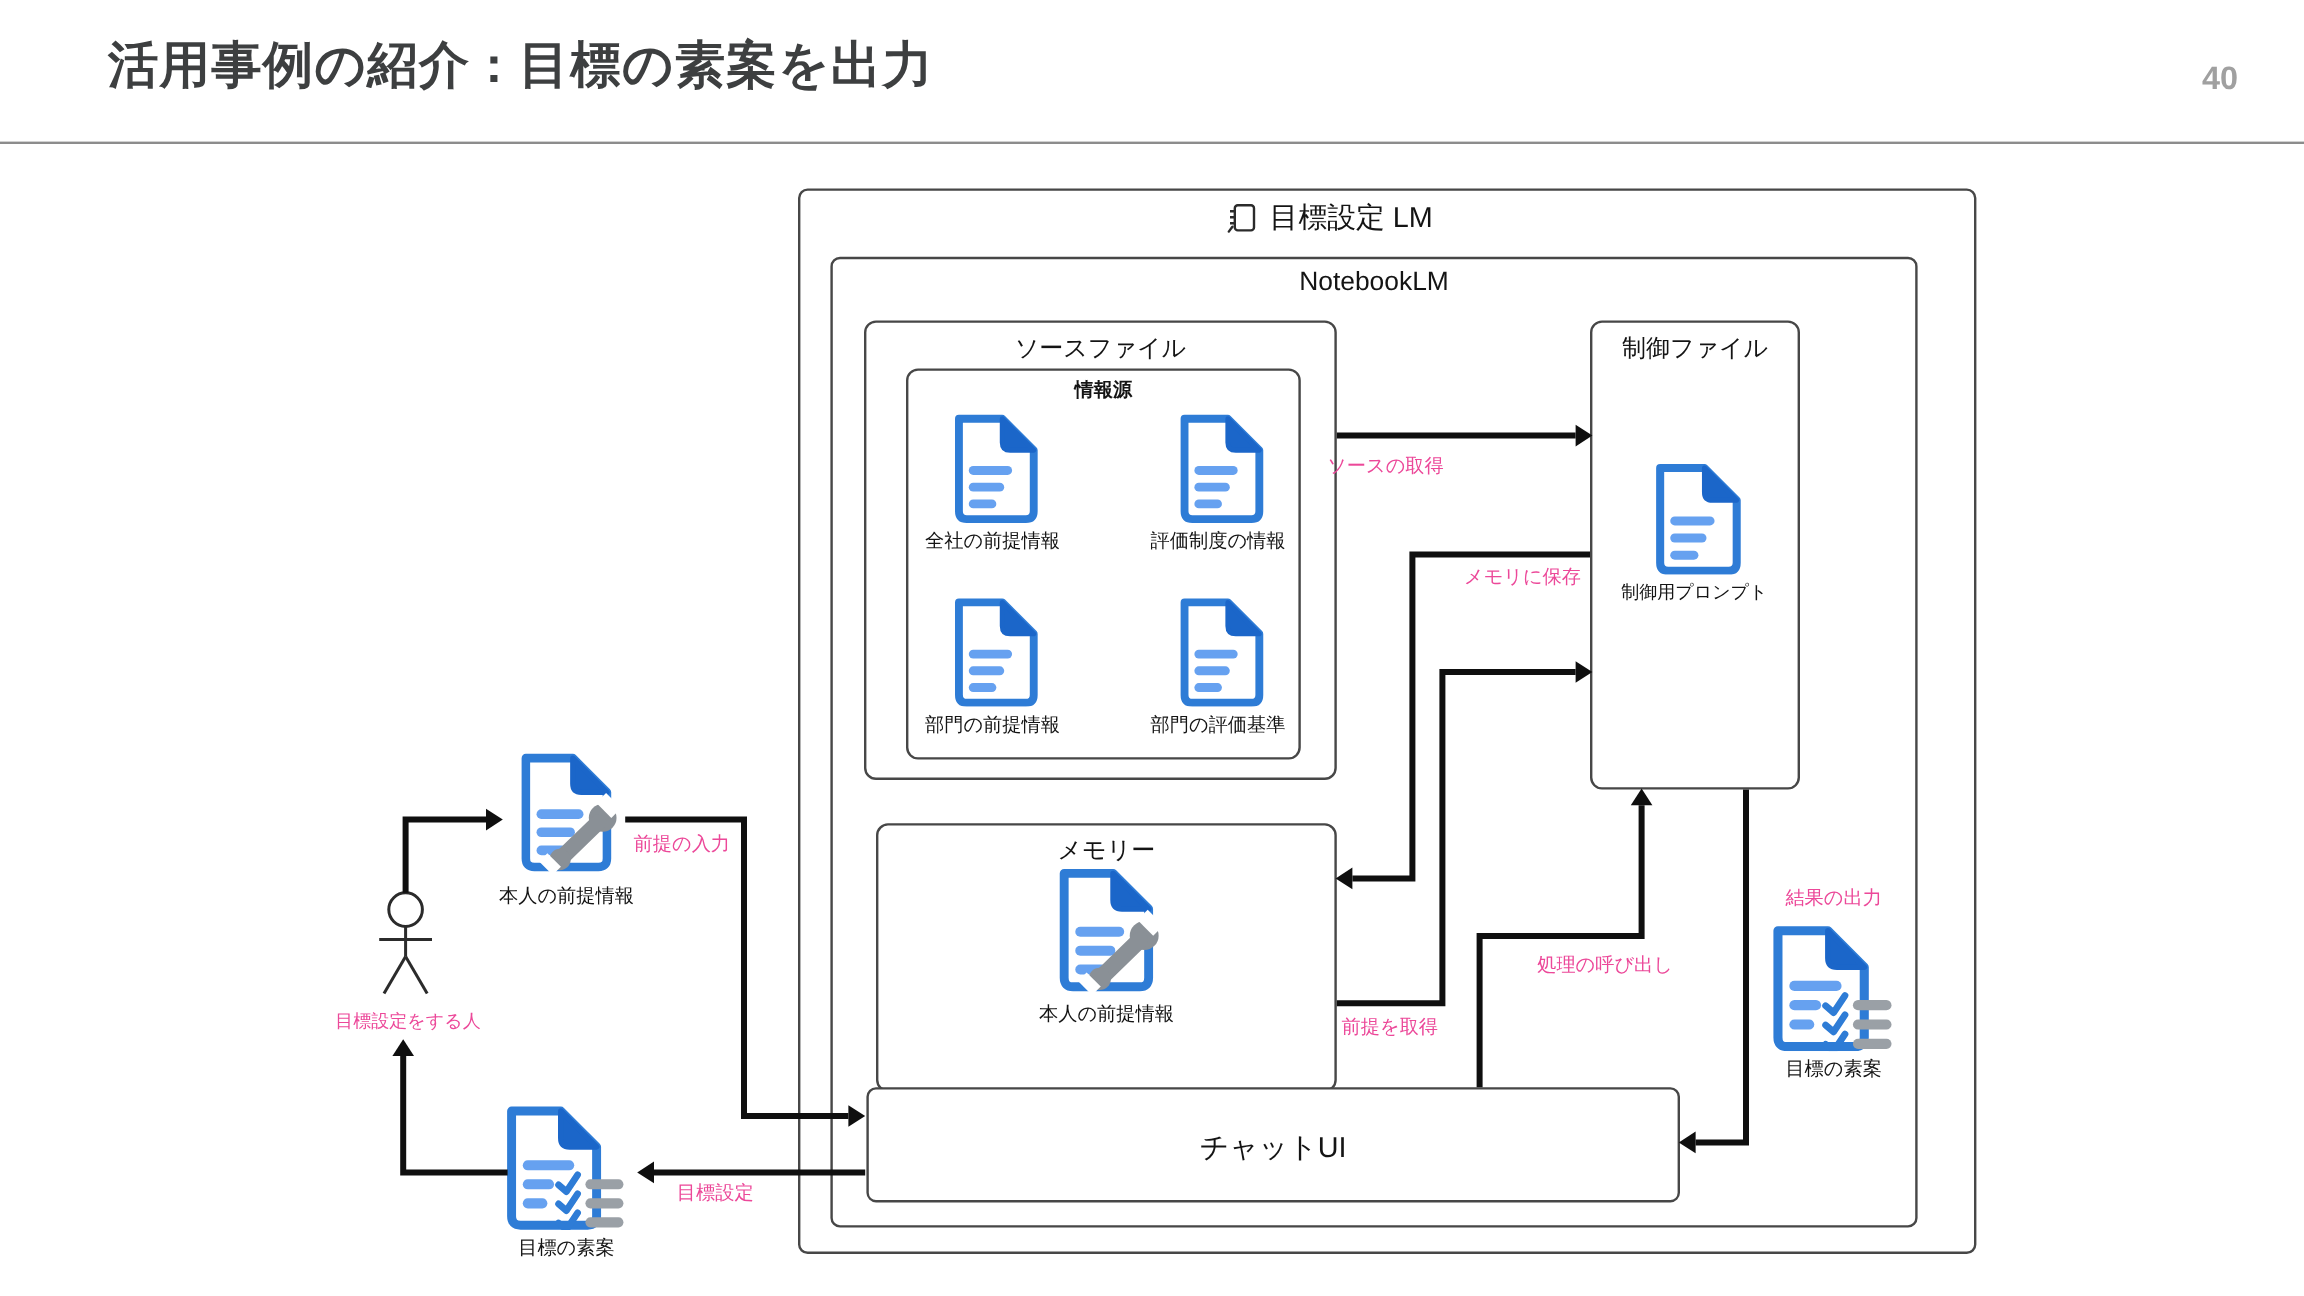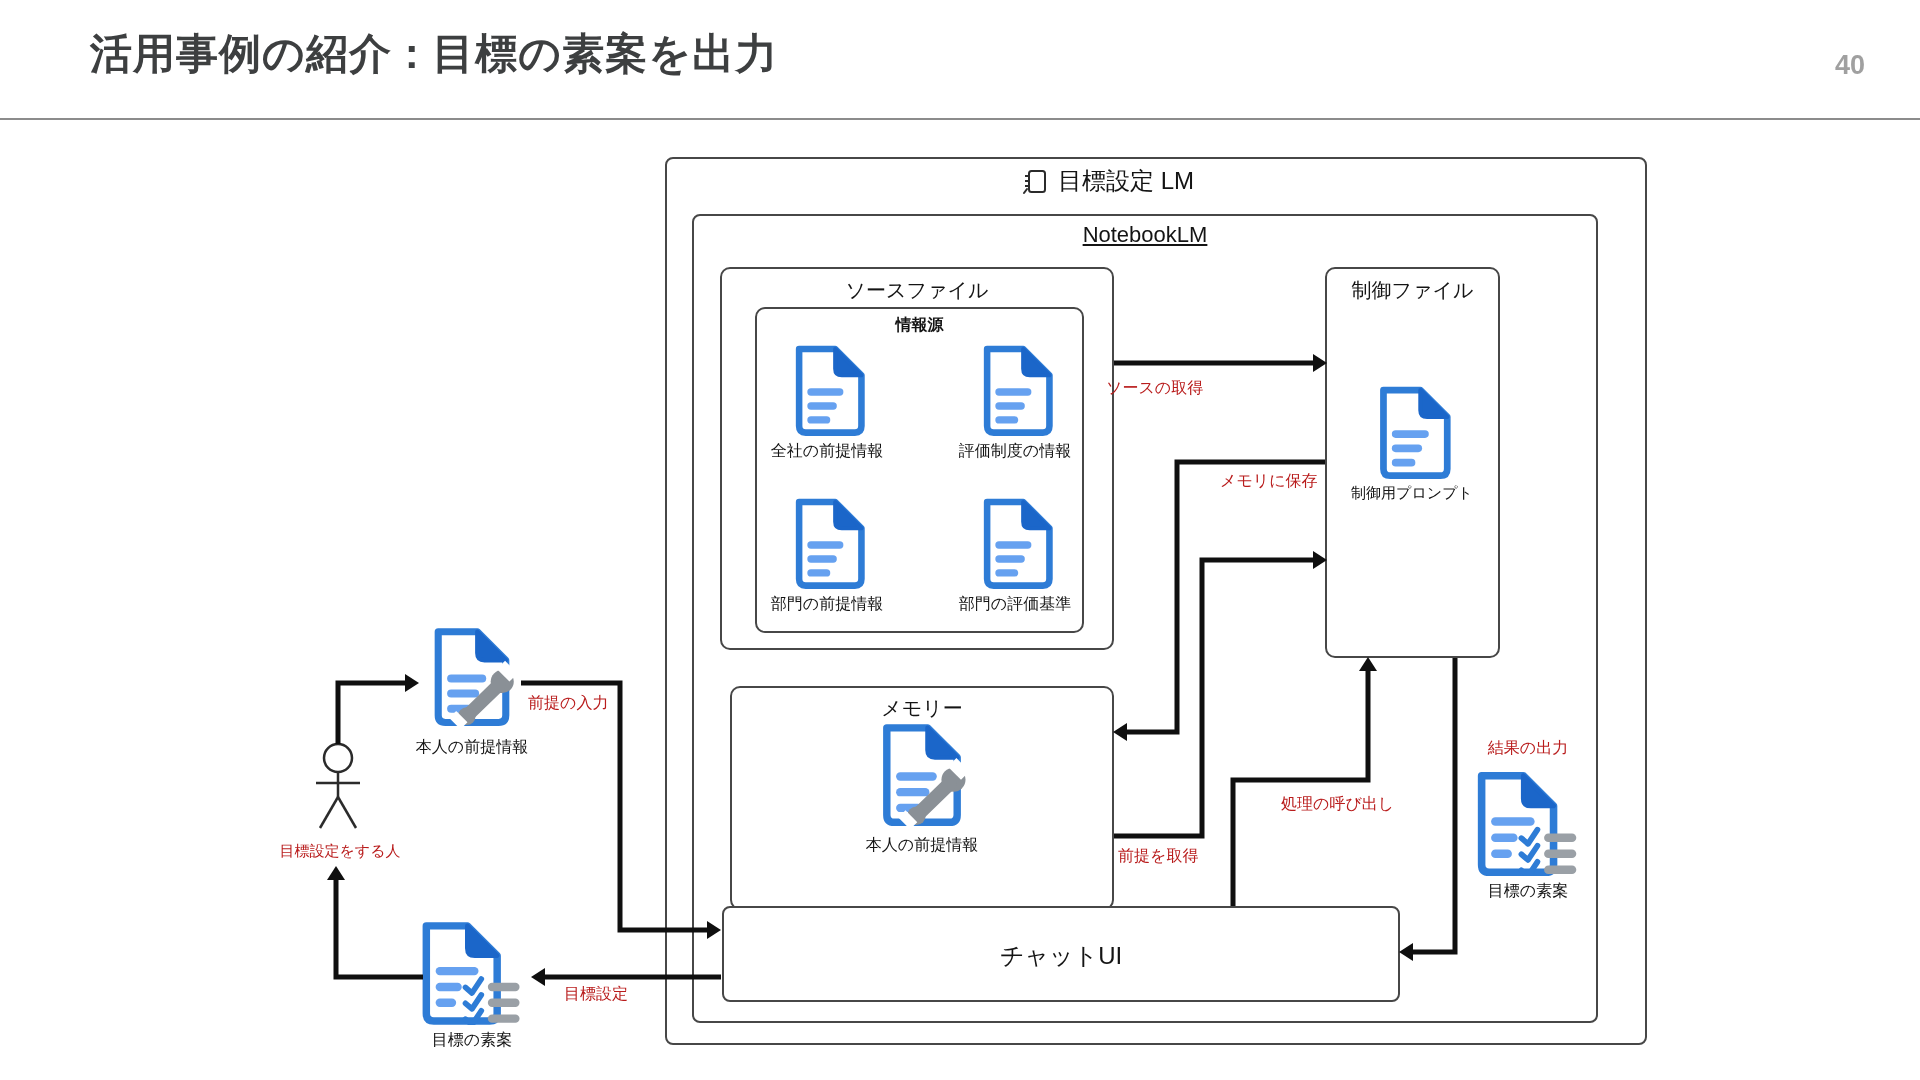--- a/index.html
+++ b/index.html
@@ -11,27 +11,27 @@
   .header-divider{position:absolute;left:0;top:118px;width:1920px;height:0;border-top:2px solid #8c8c8c;}
 
   
   .box{position:absolute;border:2px solid #474747;border-radius:10px;background:#ffffff;box-sizing:border-box;}
   .box-title{position:absolute;left:0;width:100%;text-align:center;color:#141414;white-space:nowrap;}
 
   
   .fig{position:absolute;display:flex;flex-direction:column;align-items:center;width:160px;}
   .fig-caption{margin-top:5px;font-size:16px;color:#141414;white-space:nowrap;text-align:center;}
 
-  .arrow-label{position:absolute;font-size:16px;color:#b91c1c;white-space:nowrap;}
+  .arrow-label{position:absolute;font-size:16px;color:#ec4899;white-space:nowrap;}
 
   .arrows{position:absolute;left:0;top:0;pointer-events:none;}
 
   .outer-header{position:absolute;left:665px;top:165px;width:886px;display:flex;justify-content:center;align-items:center;gap:9px;}
   .outer-header .t{font-size:24px;color:#141414;}
-  .nlm-title{position:absolute;left:692px;top:222px;width:906px;text-align:center;font-size:22px;color:#141414;text-decoration:underline;}
+  .nlm-title{position:absolute;left:692px;top:222px;width:906px;text-align:center;font-size:22px;color:#141414;}
 </style>
 </head>
 <body>
 
 <div class="slide">
 
   <div class="slide-title">活用事例の紹介 : 目標の素案を出力</div>
   <div class="page-number">40</div>
   <div class="header-divider"></div>
 

